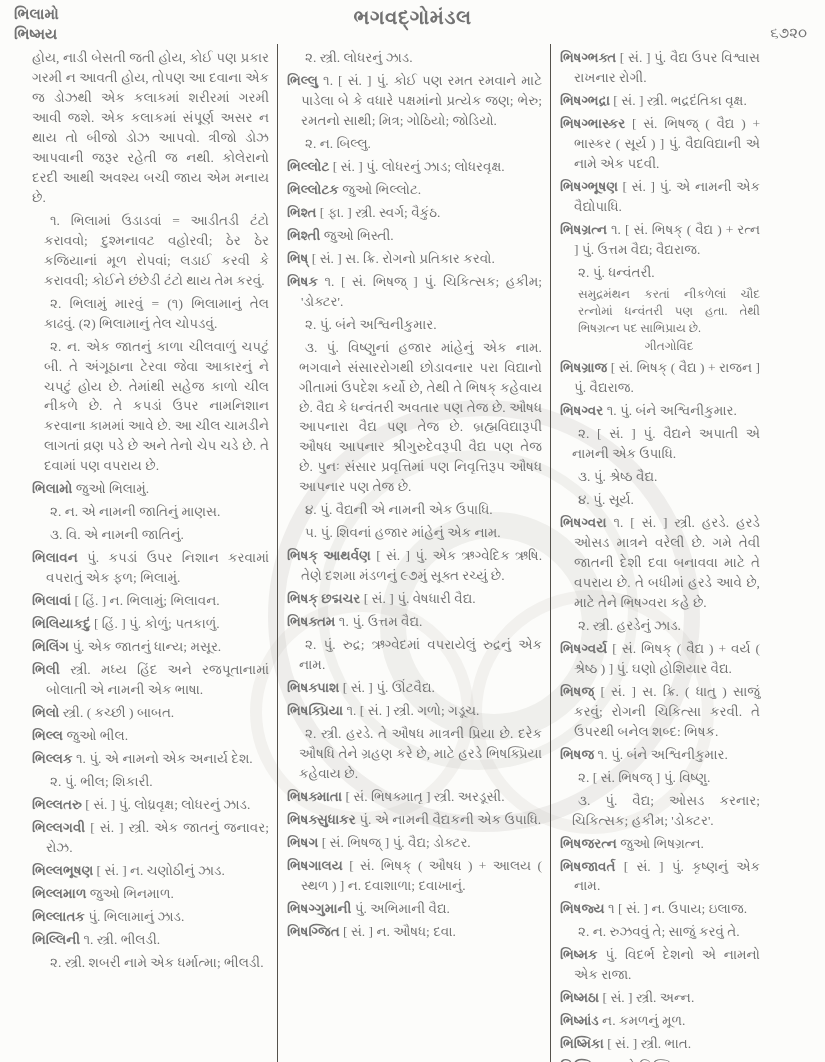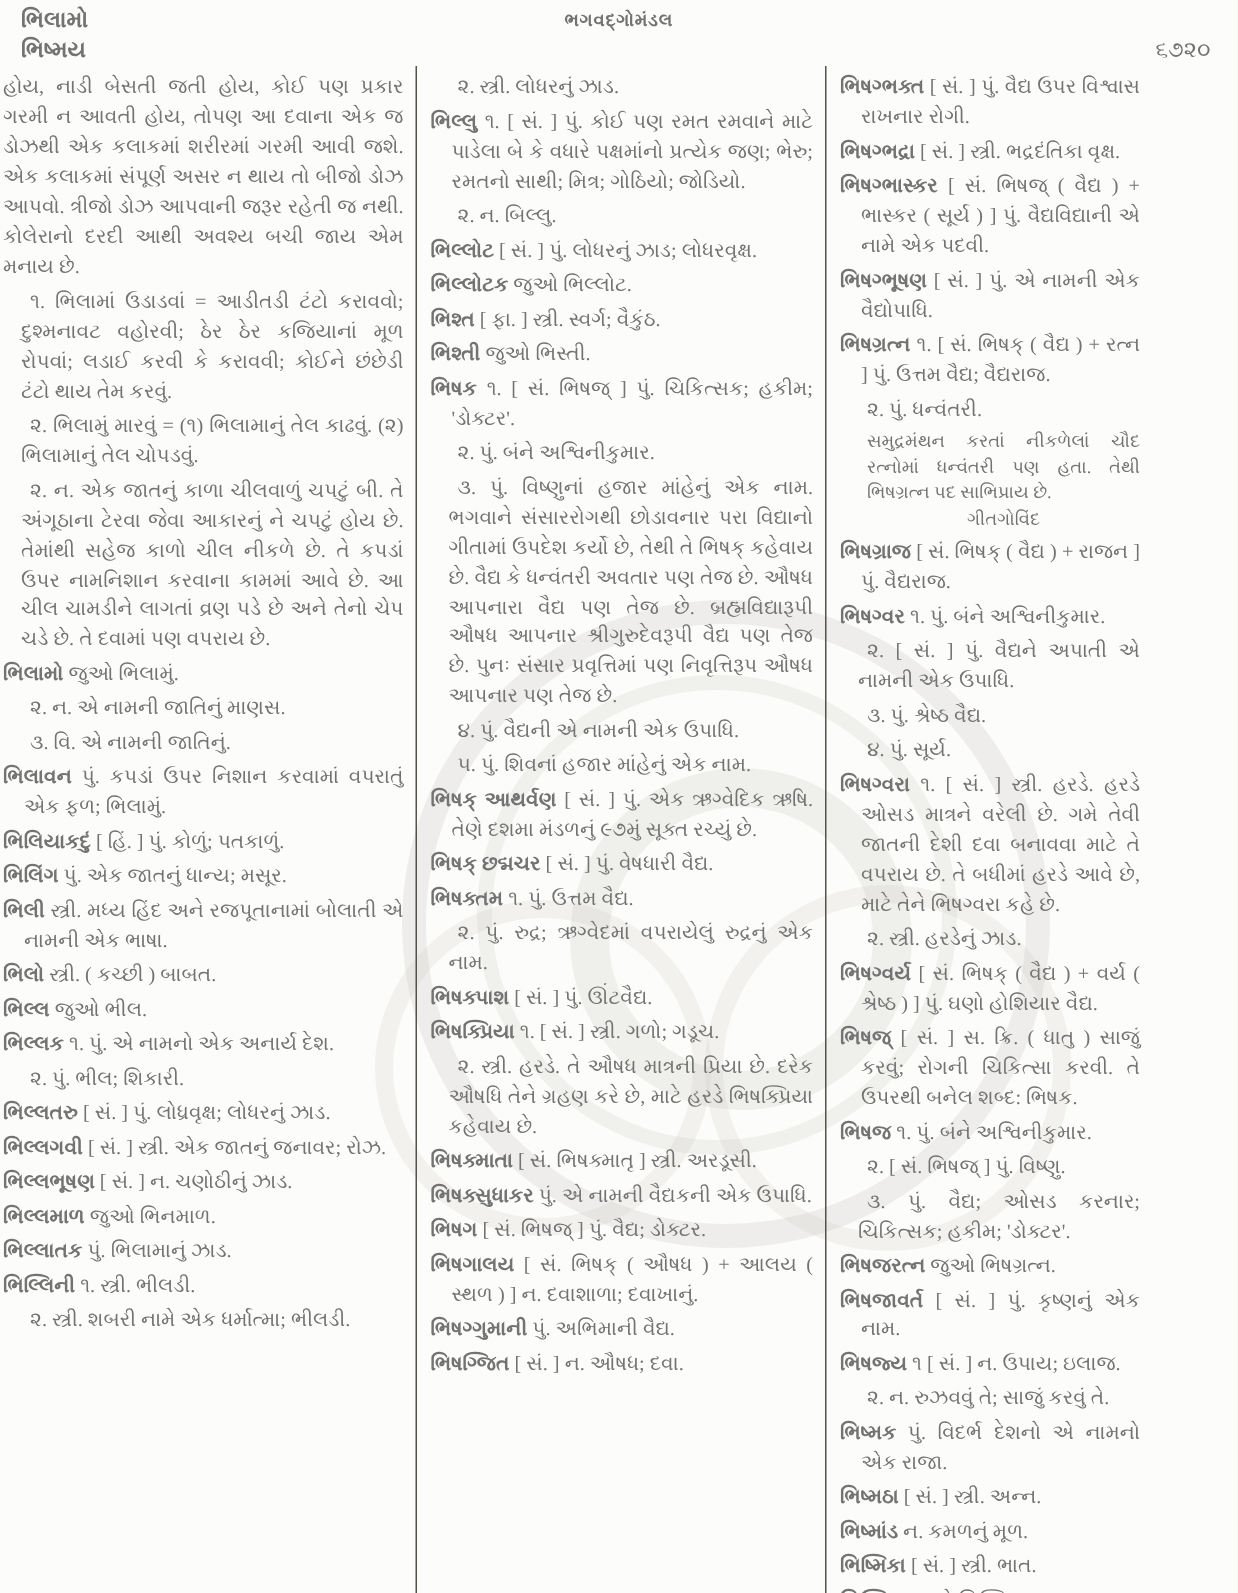--- a/index.html
+++ b/index.html
@@ -19,21 +19,21 @@
     position:absolute;top:0;left:0;right:0;height:46px;
     padding:4px 12px 0 14px;box-sizing:border-box;
     z-index:2;
   }
   .guide{
     position:absolute;left:14px;top:4px;
     font-weight:bold;font-size:15px;line-height:1.35;
   }
   .title{
     position:absolute;left:0;right:0;top:6px;text-align:center;
-    font-weight:bold;font-size:12px;letter-spacing:.5px;
+    font-weight:bold;font-size:20px;letter-spacing:.5px;
   }
   .pageno{
     position:absolute;right:18px;top:25px;
     font-size:15px;
   }
   
   .wm{position:absolute;border-radius:50%;pointer-events:none;z-index:0;}
   .wm1{left:268px;top:400px;width:400px;height:400px;border:16px solid rgba(190,188,180,.22);}
   .wm2{left:318px;top:450px;width:300px;height:300px;border:10px solid rgba(190,188,180,.18);}
   .wm3{left:380px;top:512px;width:176px;height:176px;border:26px solid rgba(190,188,180,.20);}
@@ -44,21 +44,21 @@
     position:absolute;top:46px;left:0;right:0;bottom:0;
     display:flex;z-index:1;
   }
   .col{
     box-sizing:border-box;
     overflow:hidden;
     font-size:13.5px;
     line-height:1.48;
     text-align:justify;
   }
-  .col-1{width:277px;padding:2px 8px 0 2px;}
+  .col-1{width:277px;padding:2px 8px 0 32px;}
   .col-2{width:273px;padding:2px 8px 0 10px;}
   .col-3{width:222px;padding:2px 12px 0 10px;}
   .divider{
     position:absolute;top:44px;bottom:0;width:1px;
     background:#55524c;z-index:1;
   }
   .div-1{left:277px;}
   .div-2{left:550px;}
   
   .para{margin:0 0 3px 0;}
@@ -95,20 +95,21 @@
   <div class="columns">
     <div class="col col-1">
         <p class="para cont">હોય, નાડી બેસતી જતી હોય, કોઈ પણ પ્રકાર ગરમી ન આવતી હોય, તોપણ આ દવાના એક જ ડોઝથી એક કલાકમાં શરીરમાં ગરમી આવી જશે. એક કલાકમાં સંપૂર્ણ અસર ન થાય તો બીજો ડોઝ આપવો. ત્રીજો ડોઝ આપવાની જરૂર રહેતી જ નથી. કોલેરાનો દરદી આથી અવશ્ય બચી જાય એમ મનાય છે.</p>
         <p class="para sense">૧. ભિલામાં ઉડાડવાં = આડીતડી ટંટો કરાવવો; દુશ્મનાવટ વહોરવી; ઠેર ઠેર કજિયાનાં મૂળ રોપવાં; લડાઈ કરવી કે કરાવવી; કોઈને છંછેડી ટંટો થાય તેમ કરવું.</p>
         <p class="para sense">૨. ભિલામું મારવું = (૧) ભિલામાનું તેલ કાઢવું. (૨) ભિલામાનું તેલ ચોપડવું.</p>
         <p class="para sense">૨. ન. એક જાતનું કાળા ચીલવાળું ચપટું બી. તે અંગૂઠાના ટેરવા જેવા આકારનું ને ચપટું હોય છે. તેમાંથી સહેજ કાળો ચીલ નીકળે છે. તે કપડાં ઉપર નામનિશાન કરવાના કામમાં આવે છે. આ ચીલ ચામડીને લાગતાં વ્રણ પડે છે અને તેનો ચેપ ચડે છે. તે દવામાં પણ વપરાય છે.</p>
         <p class="para entry"><b>ભિલામો </b>જુઓ ભિલામું.</p>
         <p class="para sense">૨. ન. એ નામની જાતિનું માણસ.</p>
         <p class="para sense">૩. વિ. એ નામની જાતિનું.</p>
         <p class="para entry"><b>ભિલાવન </b>પું. કપડાં ઉપર નિશાન કરવામાં વપરાતું એક ફળ; ભિલામું.</p>
+        <p class="para entry"><b>ભિલાવાં </b>[ હિં. ] ન. ભિલામું; ભિલાવન.</p>
         <p class="para entry"><b>ભિલિયાકદું </b>[ હિં. ] પું. કોળું; પતકાળું.</p>
         <p class="para entry"><b>ભિલિંગ </b>પું. એક જાતનું ધાન્ય; મસૂર.</p>
         <p class="para entry"><b>ભિલી </b>સ્ત્રી. મધ્ય હિંદ અને રજપૂતાનામાં બોલાતી એ નામની એક ભાષા.</p>
         <p class="para entry"><b>ભિલો </b>સ્ત્રી. ( કચ્છી ) બાબત.</p>
         <p class="para entry"><b>ભિલ્લ </b>જુઓ ભીલ.</p>
         <p class="para entry"><b>ભિલ્લક </b>૧. પું. એ નામનો એક અનાર્ય દેશ.</p>
         <p class="para sense">૨. પું. ભીલ; શિકારી.</p>
         <p class="para entry"><b>ભિલ્લતરુ </b>[ સં. ] પું. લોધ્રવૃક્ષ; લોધરનું ઝાડ.</p>
         <p class="para entry"><b>ભિલ્લગવી </b>[ સં. ] સ્ત્રી. એક જાતનું જનાવર; રોઝ.</p>
         <p class="para entry"><b>ભિલ્લભૂષણ </b>[ સં. ] ન. ચણોઠીનું ઝાડ.</p>
@@ -118,20 +119,21 @@
         <p class="para sense">૨. સ્ત્રી. શબરી નામે એક ધર્માત્મા; ભીલડી.</p>
       </div>
     <div class="col col-2">
         <p class="para sense">૨. સ્ત્રી. લોધરનું ઝાડ.</p>
         <p class="para entry"><b>ભિલ્લુ </b>૧. [ સં. ] પું. કોઈ પણ રમત રમવાને માટે પાડેલા બે કે વધારે પક્ષમાંનો પ્રત્યેક જણ; ભેરુ; રમતનો સાથી; મિત્ર; ગોઠિયો; જોડિયો.</p>
         <p class="para sense">૨. ન. બિલ્લુ.</p>
         <p class="para entry"><b>ભિલ્લોટ </b>[ સં. ] પું. લોધરનું ઝાડ; લોધરવૃક્ષ.</p>
         <p class="para entry"><b>ભિલ્લોટક </b>જુઓ ભિલ્લોટ.</p>
         <p class="para entry"><b>ભિશ્ત </b>[ ફા. ] સ્ત્રી. સ્વર્ગ; વૈકુંઠ.</p>
         <p class="para entry"><b>ભિશ્તી </b>જુઓ ભિસ્તી.</p>
+        <p class="para entry"><b>ભિષ્ </b>[ સં. ] સ. ક્રિ. રોગનો પ્રતિકાર કરવો.</p>
         <p class="para entry"><b>ભિષક </b>૧. [ સં. ભિષજ્ ] પું. ચિકિત્સક; હકીમ; 'ડોક્ટર'.</p>
         <p class="para sense">૨. પું. બંને અશ્વિનીકુમાર.</p>
         <p class="para sense">૩. પું. વિષ્ણુનાં હજાર માંહેનું એક નામ. ભગવાને સંસારરોગથી છોડાવનાર પરા વિદ્યાનો ગીતામાં ઉપદેશ કર્યો છે, તેથી તે ભિષક્ કહેવાય છે. વૈદ્ય કે ધન્વંતરી અવતાર પણ તેજ છે. ઔષધ આપનારા વૈદ્ય પણ તેજ છે. બ્રહ્મવિદ્યારૂપી ઔષધ આપનાર શ્રીગુરુદેવરૂપી વૈદ્ય પણ તેજ છે. પુનઃ સંસાર પ્રવૃત્તિમાં પણ નિવૃત્તિરૂપ ઔષધ આપનાર પણ તેજ છે.</p>
         <p class="para sense">૪. પું. વૈદ્યની એ નામની એક ઉપાધિ.</p>
         <p class="para sense">૫. પું. શિવનાં હજાર માંહેનું એક નામ.</p>
         <p class="para entry"><b>ભિષક્ આથર્વણ </b>[ સં. ] પું. એક ઋગ્વેદિક ઋષિ. તેણે દશમા મંડળનું ૯૭મું સૂક્ત રચ્યું છે.</p>
         <p class="para entry"><b>ભિષક્ છદ્મચર </b>[ સં. ] પું. વેષધારી વૈદ્ય.</p>
         <p class="para entry"><b>ભિષક્તમ </b>૧. પું. ઉત્તમ વૈદ્ય.</p>
         <p class="para sense">૨. પું. રુદ્ર; ઋગ્વેદમાં વપરાયેલું રુદ્રનું એક નામ.</p>
         <p class="para entry"><b>ભિષક્પાશ </b>[ સં. ] પું. ઊંટવૈદ્ય.</p>

